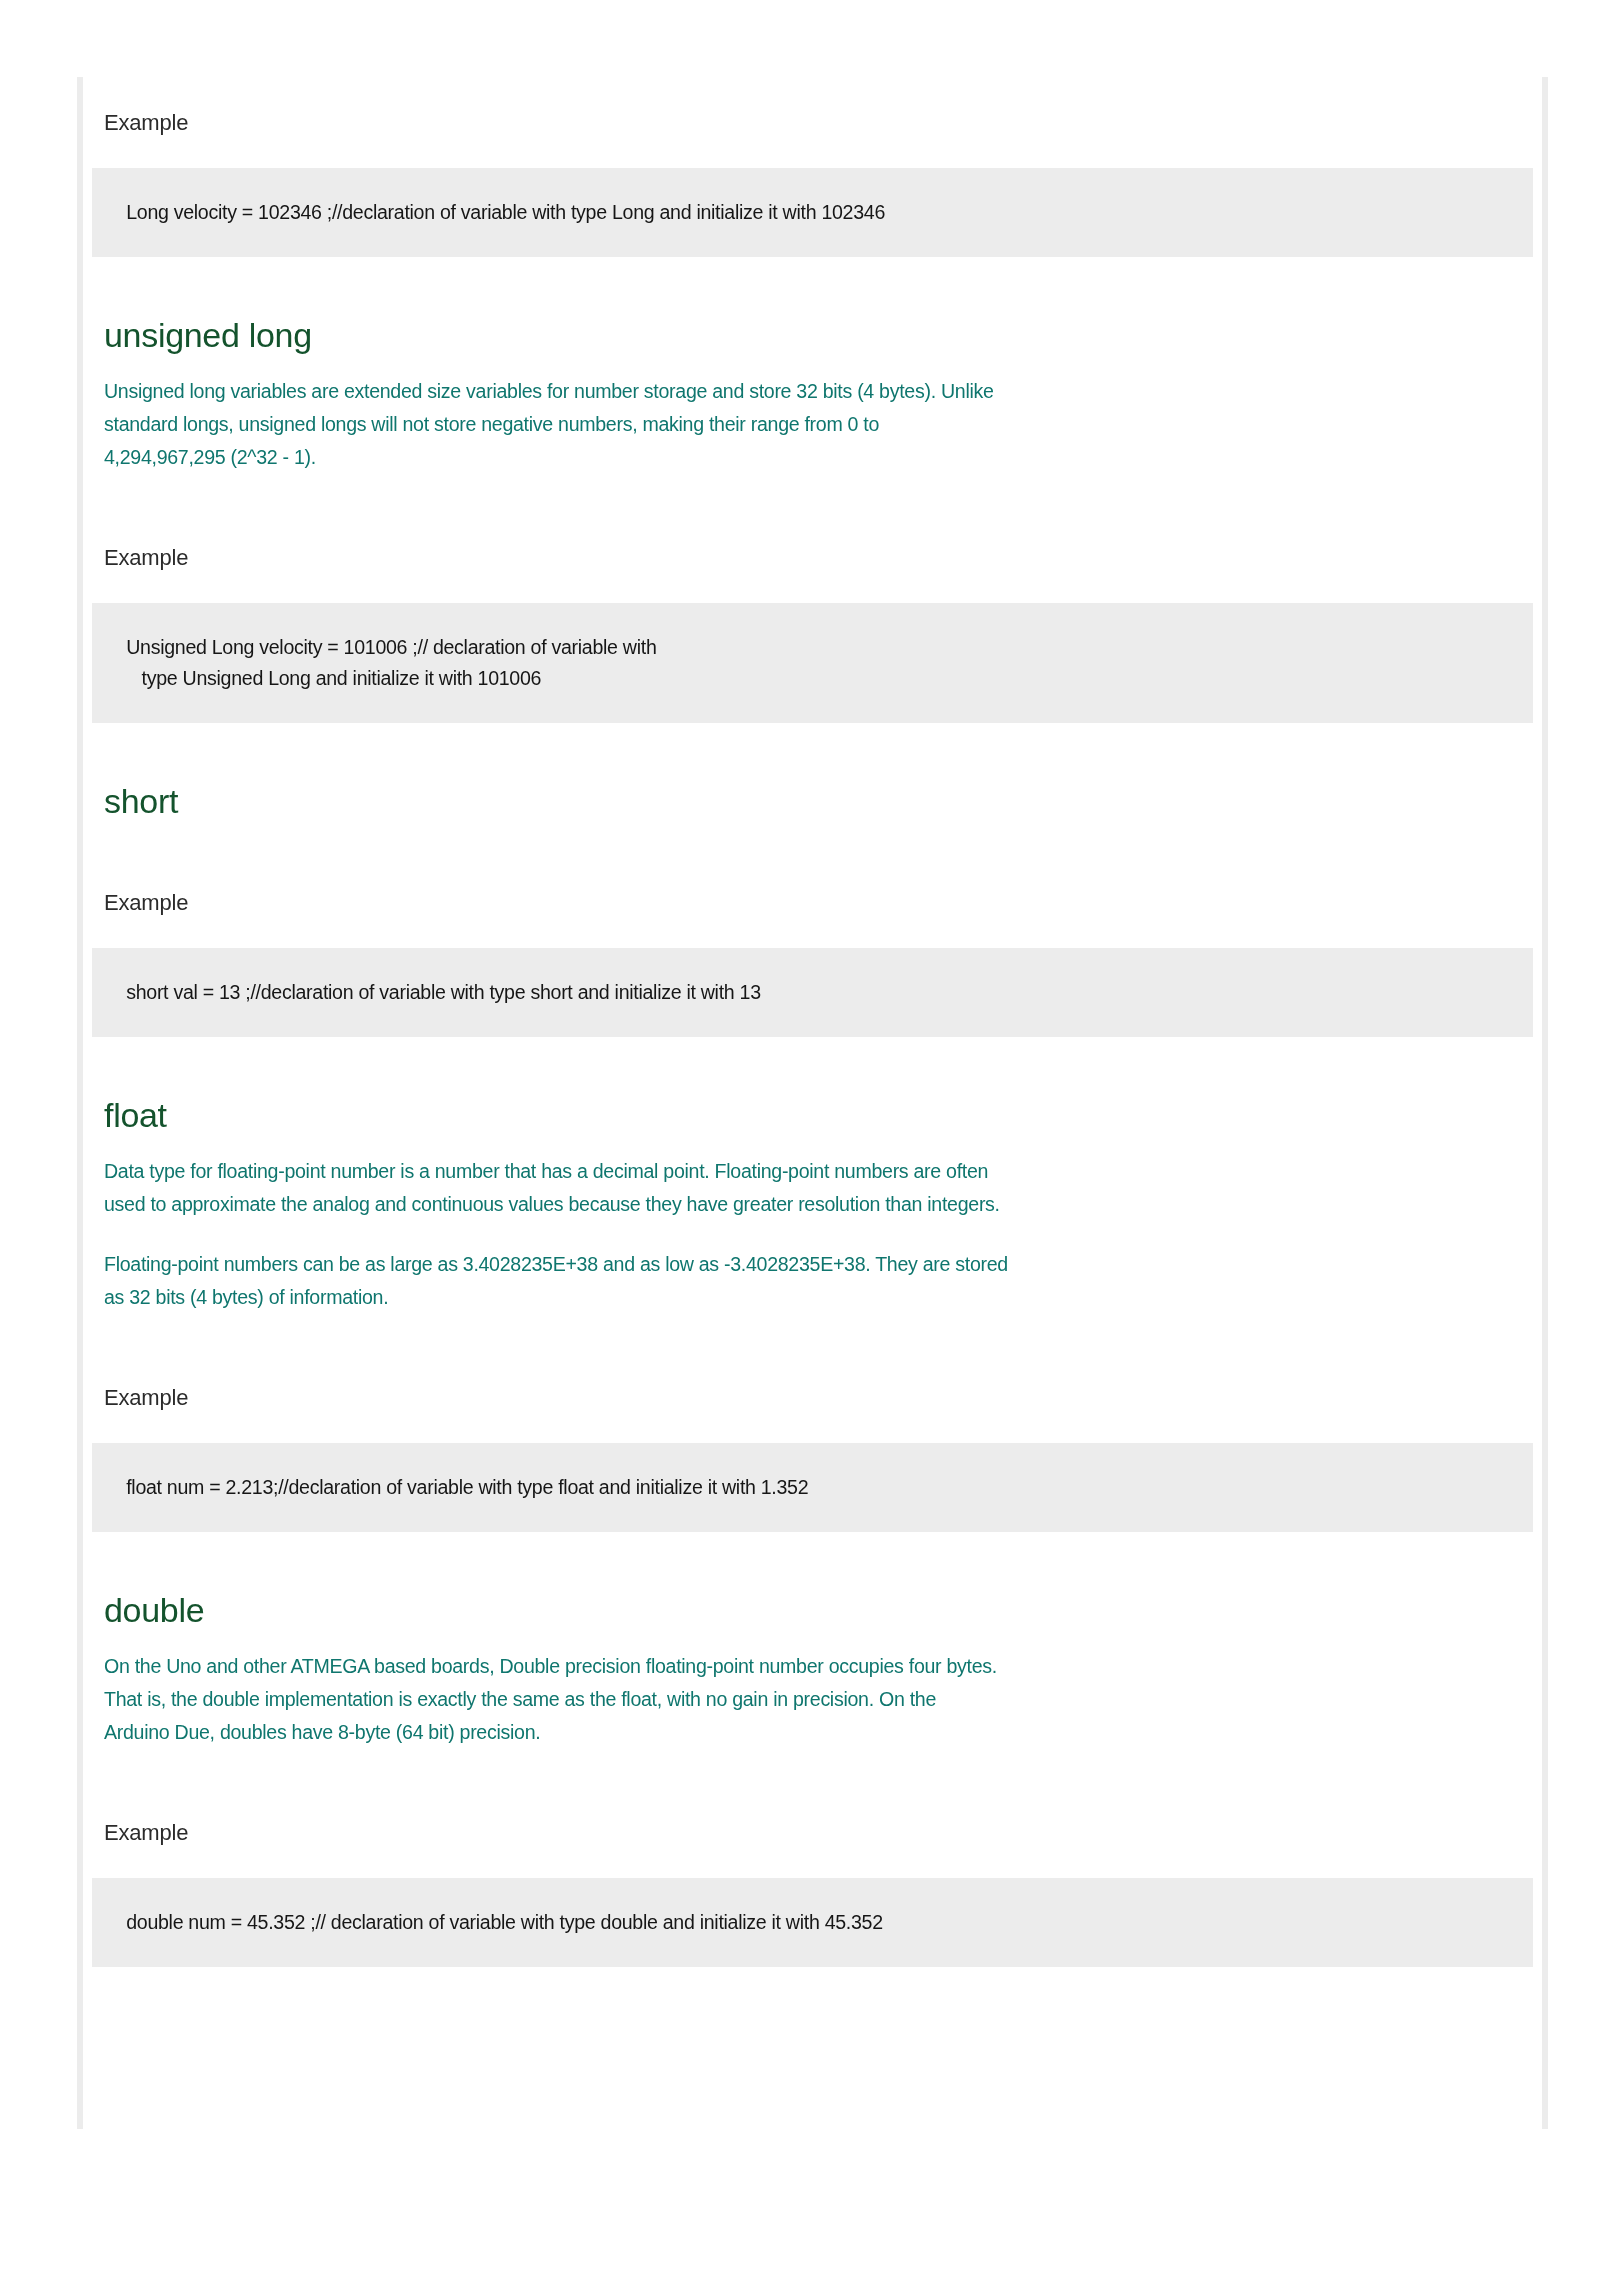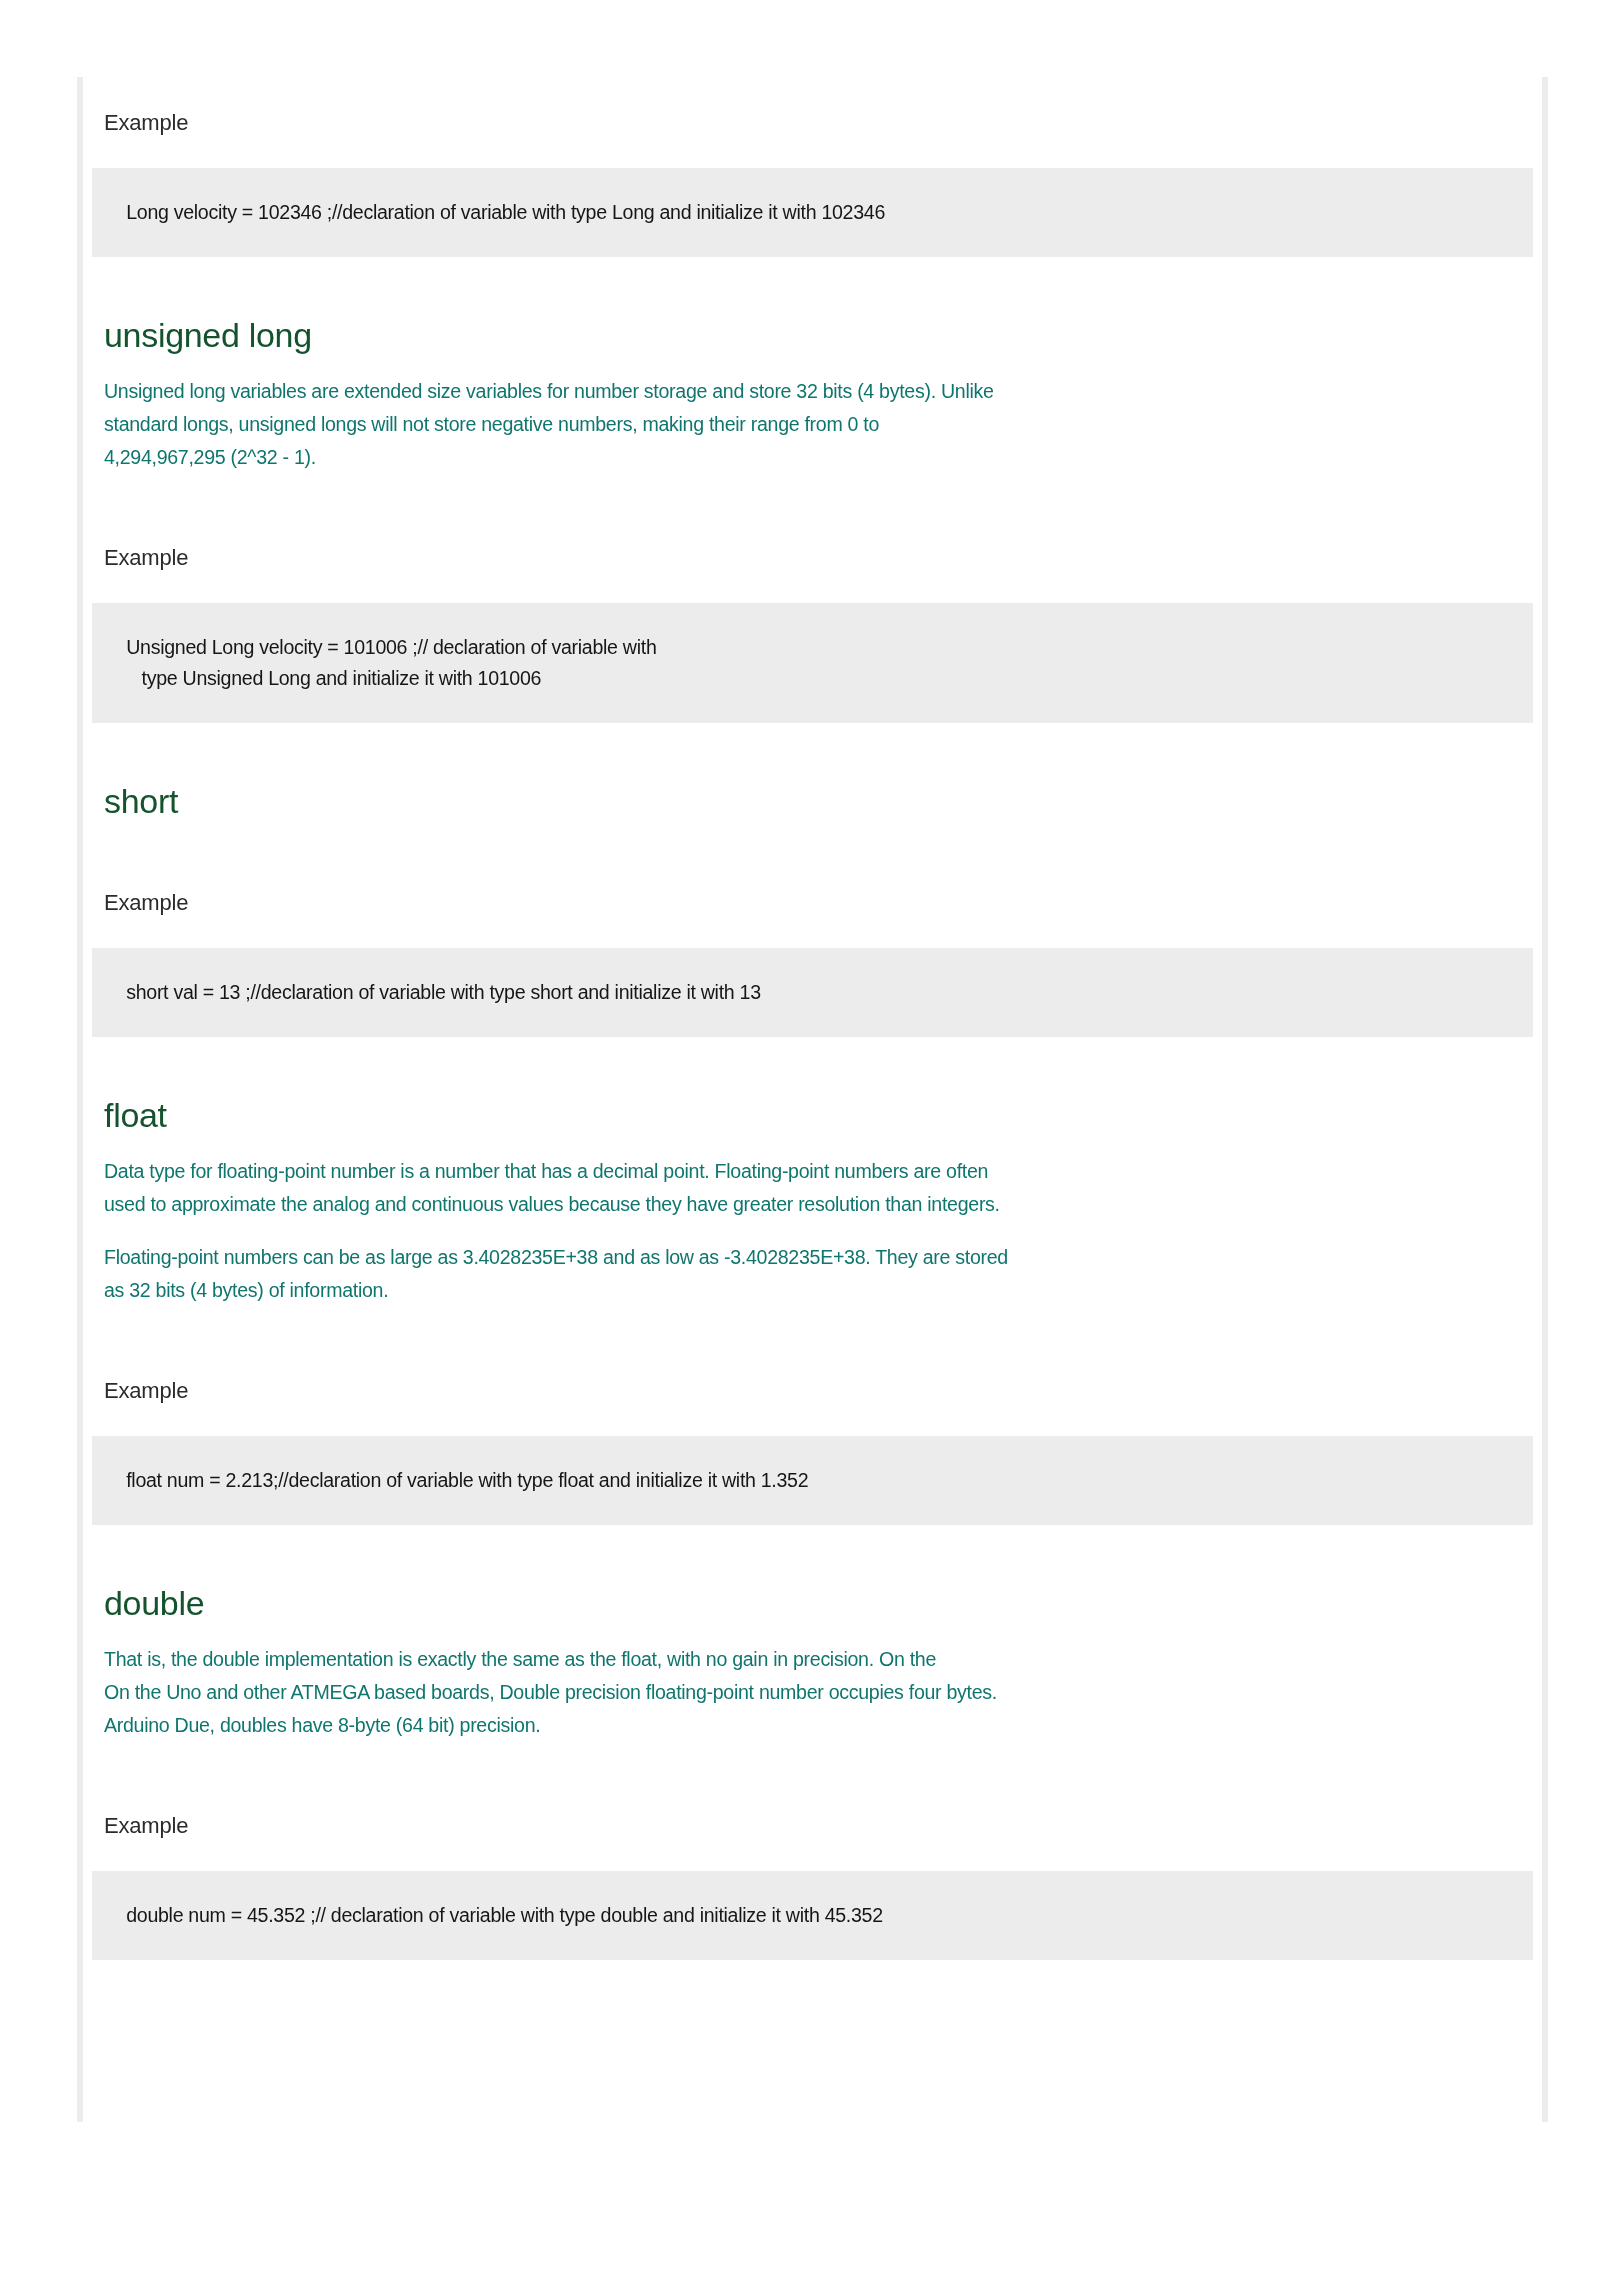--- a/index.html
+++ b/index.html
@@ -52,21 +52,21 @@
     line-height: 35px;
     font-weight: 500;
     letter-spacing: -0.3px;
     color: #14532d;
     margin: 61px 0 0 11.8px;
   }
   .para {
     margin: 22px 0 0 11.8px;
   }
   .para + .para {
-    margin-top: 20px;
+    margin-top: 27px;
   }
   .para .line {
     font-size: 19.6px;
     line-height: 33px;
     letter-spacing: -0.3px;
     font-stretch: condensed;
     color: #0f766e;
   }
 </style>
 </head>
@@ -98,21 +98,21 @@
   </div>
   <div class="para">
     <div class="line">Floating-point numbers can be as large as 3.4028235E+38 and as low as -3.4028235E+38. They are stored</div>
     <div class="line">as 32 bits (4 bytes) of information.</div>
   </div>
   <h3 class="example-heading">Example</h3>
   <pre class="code-block">float num = 2.213;//declaration of variable with type float and initialize it with 1.352</pre>
 
   <h2 class="section-heading">double</h2>
   <div class="para">
+    <div class="line">On the Uno and other ATMEGA based boards, Double precision floating-point number occupies four bytes.</div>
     <div class="line">That is, the double implementation is exactly the same as the float, with no gain in precision. On the</div>
-    <div class="line">On the Uno and other ATMEGA based boards, Double precision floating-point number occupies four bytes.</div>
     <div class="line">Arduino Due, doubles have 8-byte (64 bit) precision.</div>
   </div>
   <h3 class="example-heading">Example</h3>
   <pre class="code-block">double num = 45.352 ;// declaration of variable with type double and initialize it with 45.352</pre>
 
 </div>
 
 
 </body></html>

